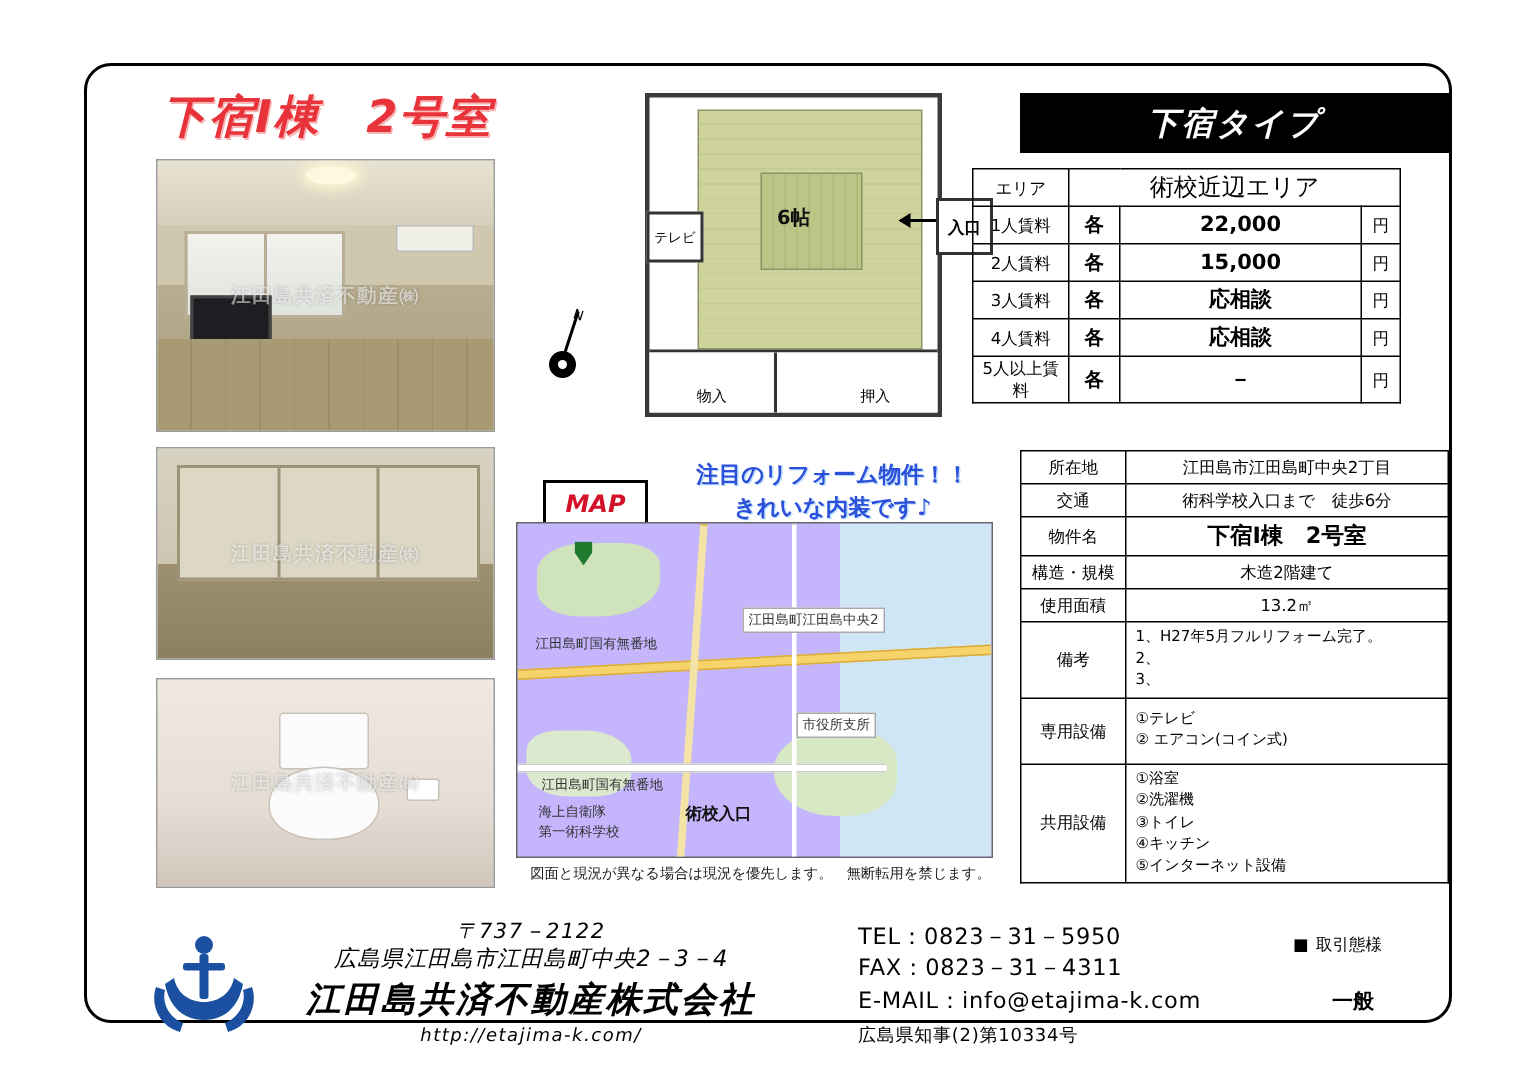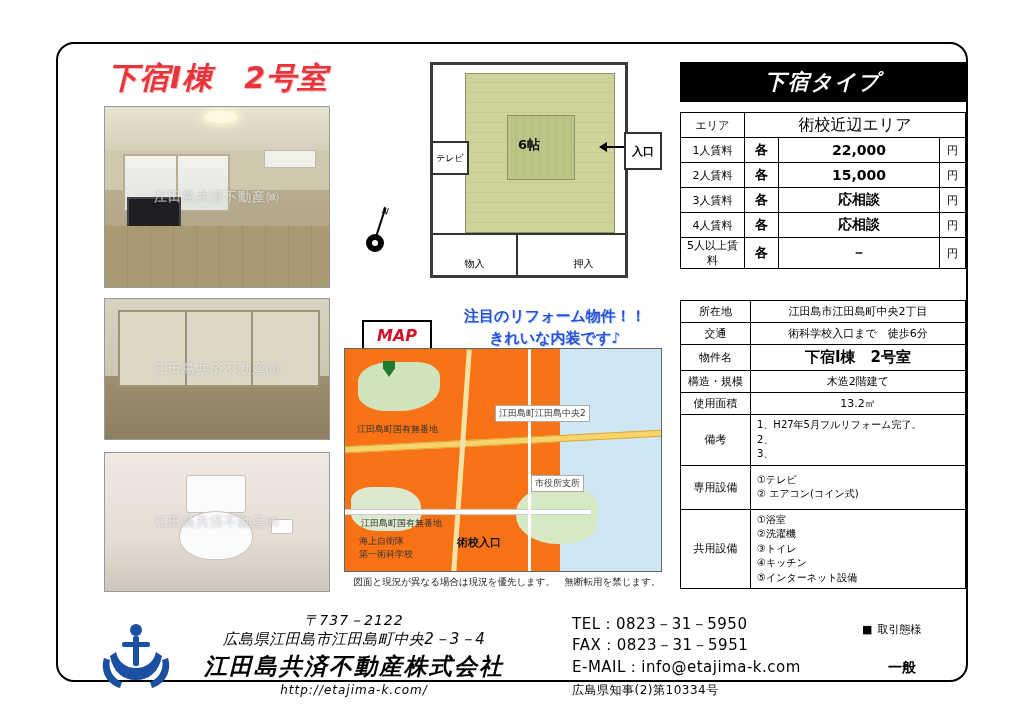--- a/index.html
+++ b/index.html
@@ -218,21 +218,21 @@
   .map-badge {
     position: absolute; left: 362px; top: 320px;
     width: 66px; height: 26px;
     border: 2px solid #000; background: #fff;
     display: flex; align-items: center; justify-content: center;
     font-weight: bold; font-style: italic; font-size: 16px; color: #d3122a;
   }
   #map {
     position: absolute; left: 344px; top: 348px; width: 316px; height: 222px;
     border: 1px solid #666; overflow: hidden;
-    background: #f97316;
+    background: #c4b5fd;
   }
   #map .sea {
     position: absolute; right: 0; top: 0; width: 32%; height: 100%;
     background: #cfe6f5;
   }
   #map .green1 {
     position: absolute; left: 4%; top: 6%; width: 26%; height: 22%;
     background: #cfe3bd; border-radius: 40% 30% 50% 35%;
   }
   #map .green2 {
@@ -270,21 +270,21 @@
   .type-banner {
     position: absolute; left: 680px; top: 62px; width: 286px; height: 40px;
     background: #000; color: #fff;
     display: flex; align-items: center; justify-content: center;
     font-weight: bold; font-size: 21px; font-style: italic; letter-spacing: 2px;
   }
 
   
   table { border-collapse: collapse; }
   #price-table {
-    position: absolute; left: 680px; top: 112px; width: 286px;
+    position: absolute; left: 648px; top: 112px; width: 286px;
     font-size: 11.5px;
   }
   #price-table td {
     border: 1px solid #000; height: 25px; padding: 0 4px;
     box-sizing: border-box;
   }
   #price-table .th {
     width: 64px; text-align: center; font-size: 11px;
   }
   #price-table .area-val {
@@ -510,21 +510,21 @@
 
   <div class="footer-addr">
     <div class="postal">〒737－2122</div>
     <div class="addr">広島県江田島市江田島町中央2－3－4</div>
     <div class="company">江田島共済不動産株式会社</div>
     <div class="url">http://etajima-k.com/</div>
   </div>
 
   <div class="footer-contact">
     <div>TEL：0823－31－5950</div>
-    <div>FAX：0823－31－5951</div>
+    <div>FAX：0823－31－4311</div>
     <div>E-MAIL：info@etajima-k.com</div>
     <div class="license">広島県知事(2)第10334号</div>
   </div>
 
   <div class="footer-right">
     <div class="deal">
       <span class="sq">■</span><span>取引態様</span>
     </div>
     <div class="general">一般</div>
   </div>

